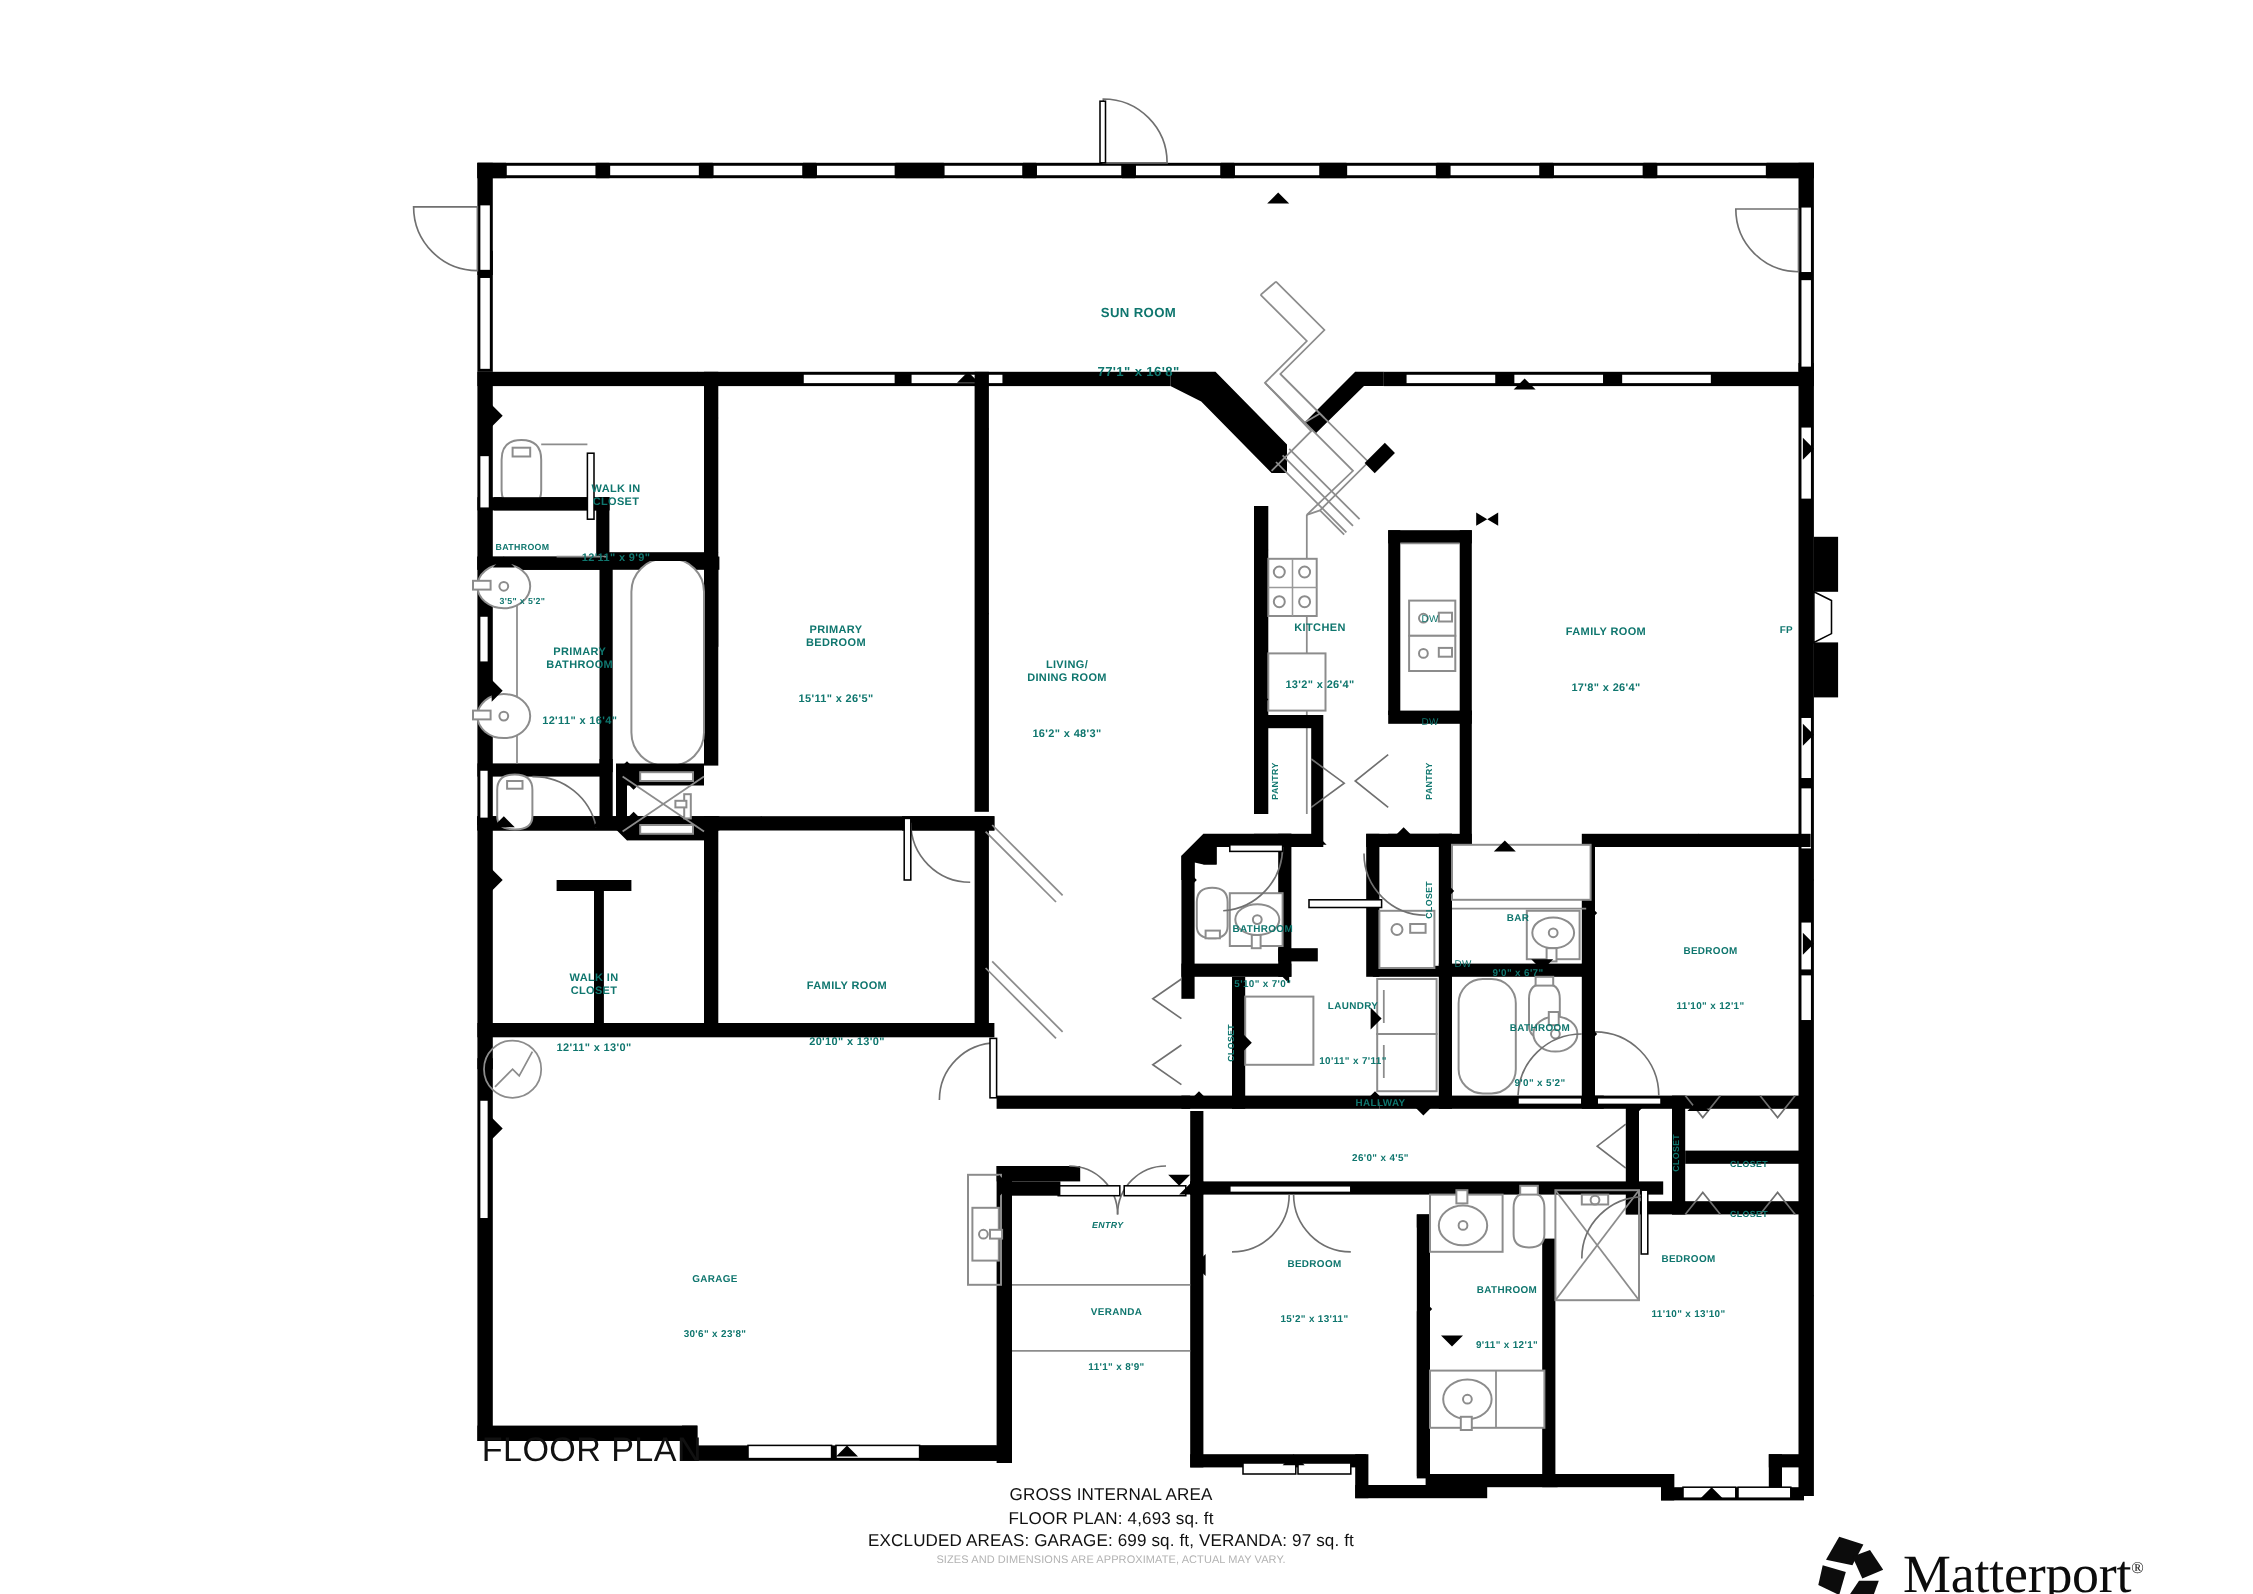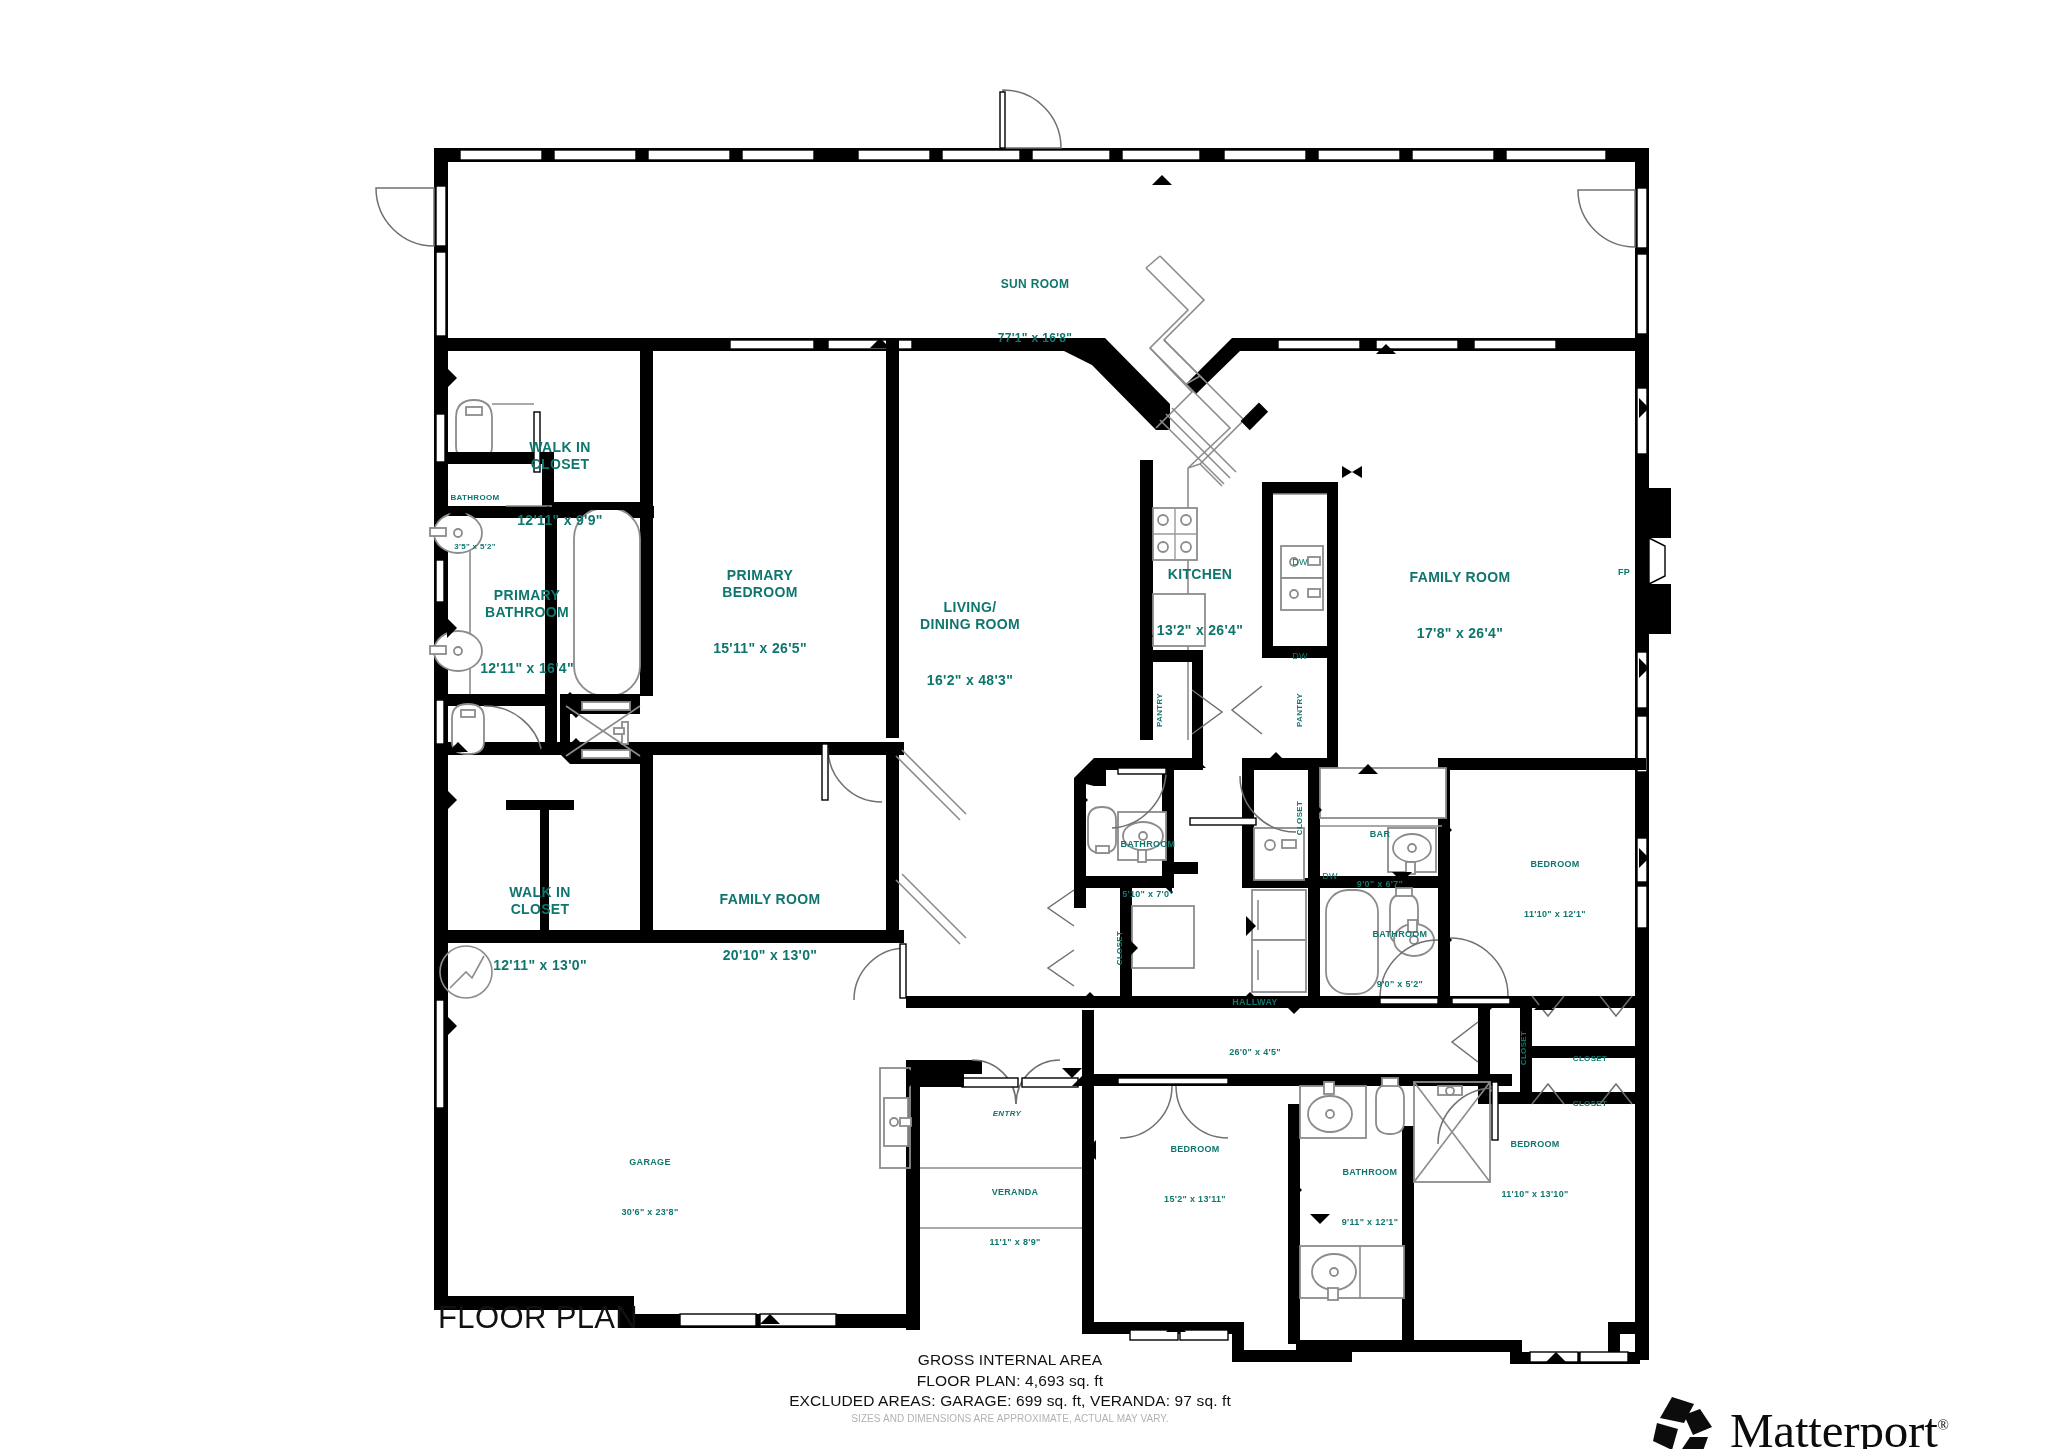--- a/index.html
+++ b/index.html
@@ -10,21 +10,21 @@
     color:#111;overflow:hidden;position:relative;
   }
   #stage{position:absolute;left:0;top:0;width:2048px;height:1449px;}
   svg#plan{position:absolute;left:0;top:0;width:2048px;height:1449px;}
 
   .lbl{position:absolute;text-align:center;color:#0f766e;line-height:1.22;
        letter-spacing:.02em;white-space:pre;pointer-events:none;}
   .lbl .nm{font-weight:700;display:block;}
   .lbl .dim{font-weight:700;display:block;}
   .s-lg .nm,.s-lg .dim{font-size:12px;}
-  .s-md .nm,.s-md .dim{font-size:14px;text-align:center;}
+  .s-md .nm,.s-md .dim{font-size:10px;text-align:center;}
   .s-sm .nm,.s-sm .dim{font-size:9px;}
   .s-xs .nm,.s-xs .dim{font-size:8px;}
   .vert{transform:rotate(-90deg);transform-origin:center center;}
 
   #floorplan-title{
     position:absolute;left:438px;top:1300px;
     font-size:31px;letter-spacing:.012em;color:#111;
     font-family:"Liberation Sans","DejaVu Sans",sans-serif;
   }
   #footer{
@@ -588,20 +588,24 @@
 <div class="lbl s-md" style="left:660px;top:852px;width:220px;">
   <span class="nm">FAMILY ROOM</span>
   <span class="dim">20'10" x 13'0"</span>
 </div>
 
 <div class="lbl s-sm" style="left:1078px;top:800px;width:140px;">
   <span class="nm">BATHROOM</span>
   <span class="dim">5'10" x 7'0"</span>
 </div>
 
+<div class="lbl s-sm" style="left:1150px;top:870px;width:160px;">
+  <span class="nm">LAUNDRY</span>
+  <span class="dim">10'11" x 7'11"</span>
+</div>
 
 <div class="lbl s-sm" style="left:1310px;top:790px;width:140px;">
   <span class="nm">BAR</span>
   <span class="dim">9'0" x 6'7"</span>
 </div>
 
 <div class="lbl s-sm" style="left:1325px;top:890px;width:150px;">
   <span class="nm">BATHROOM</span>
   <span class="dim">9'0" x 5'2"</span>
 </div>

